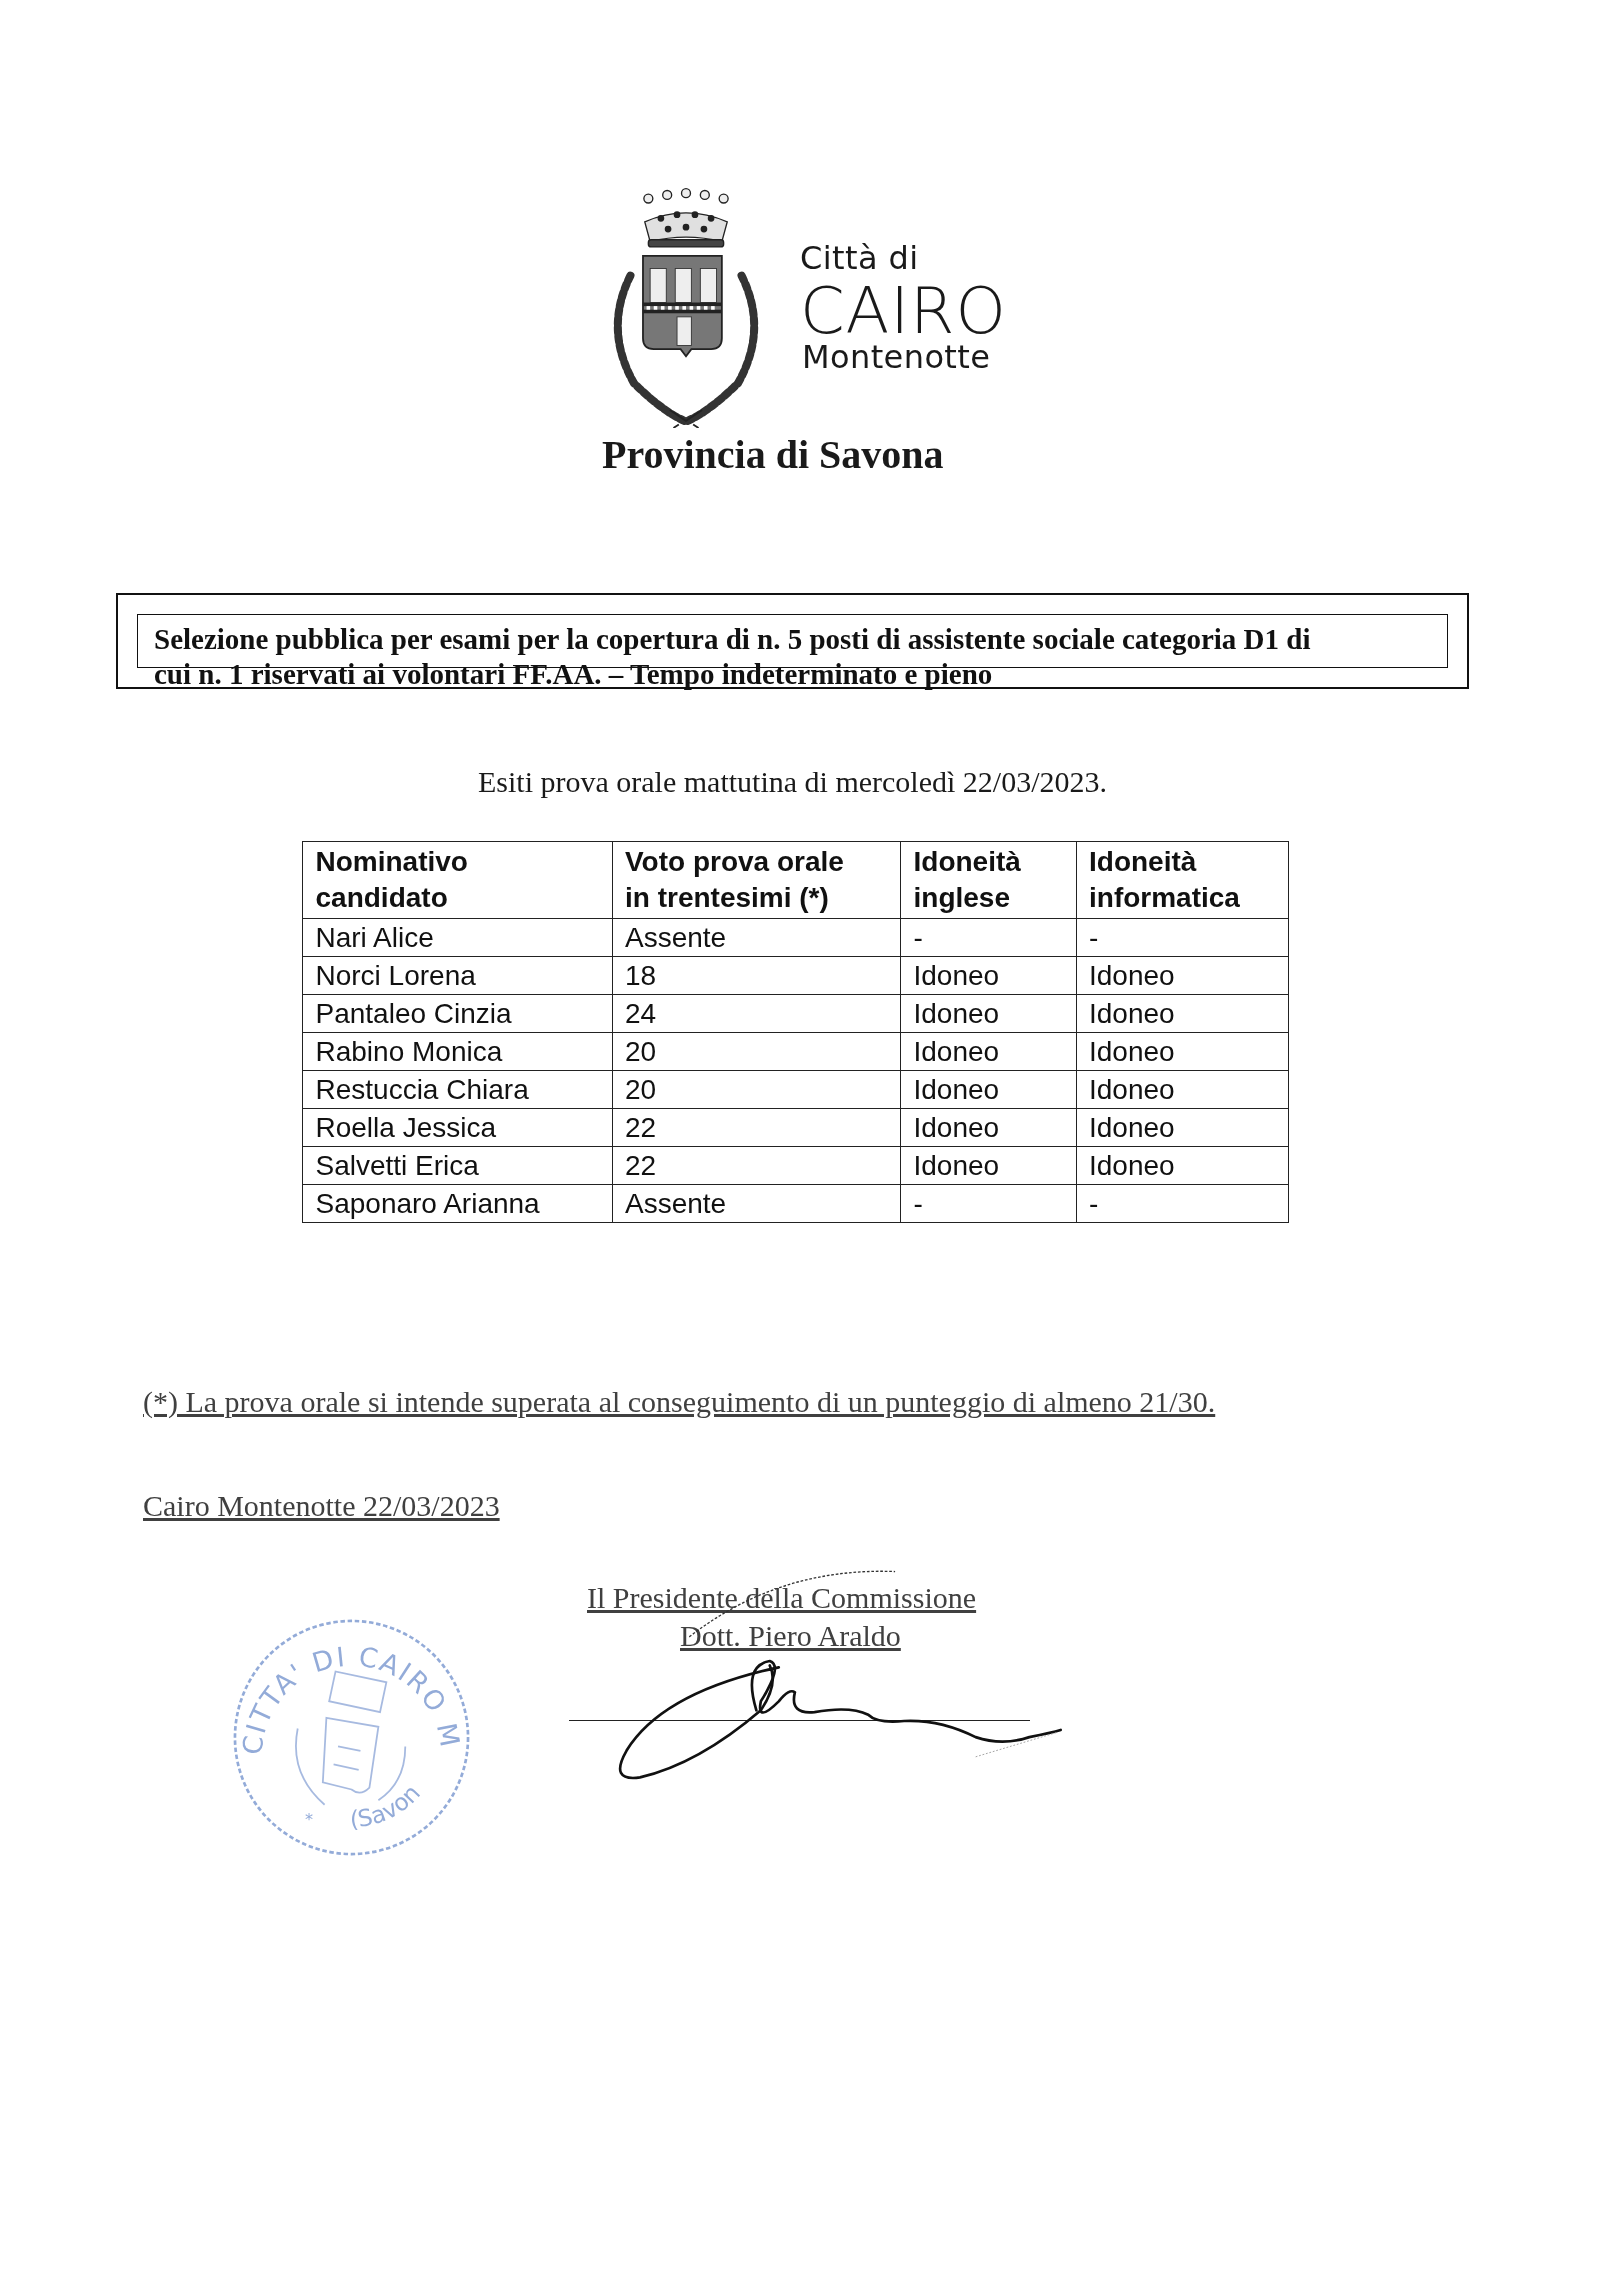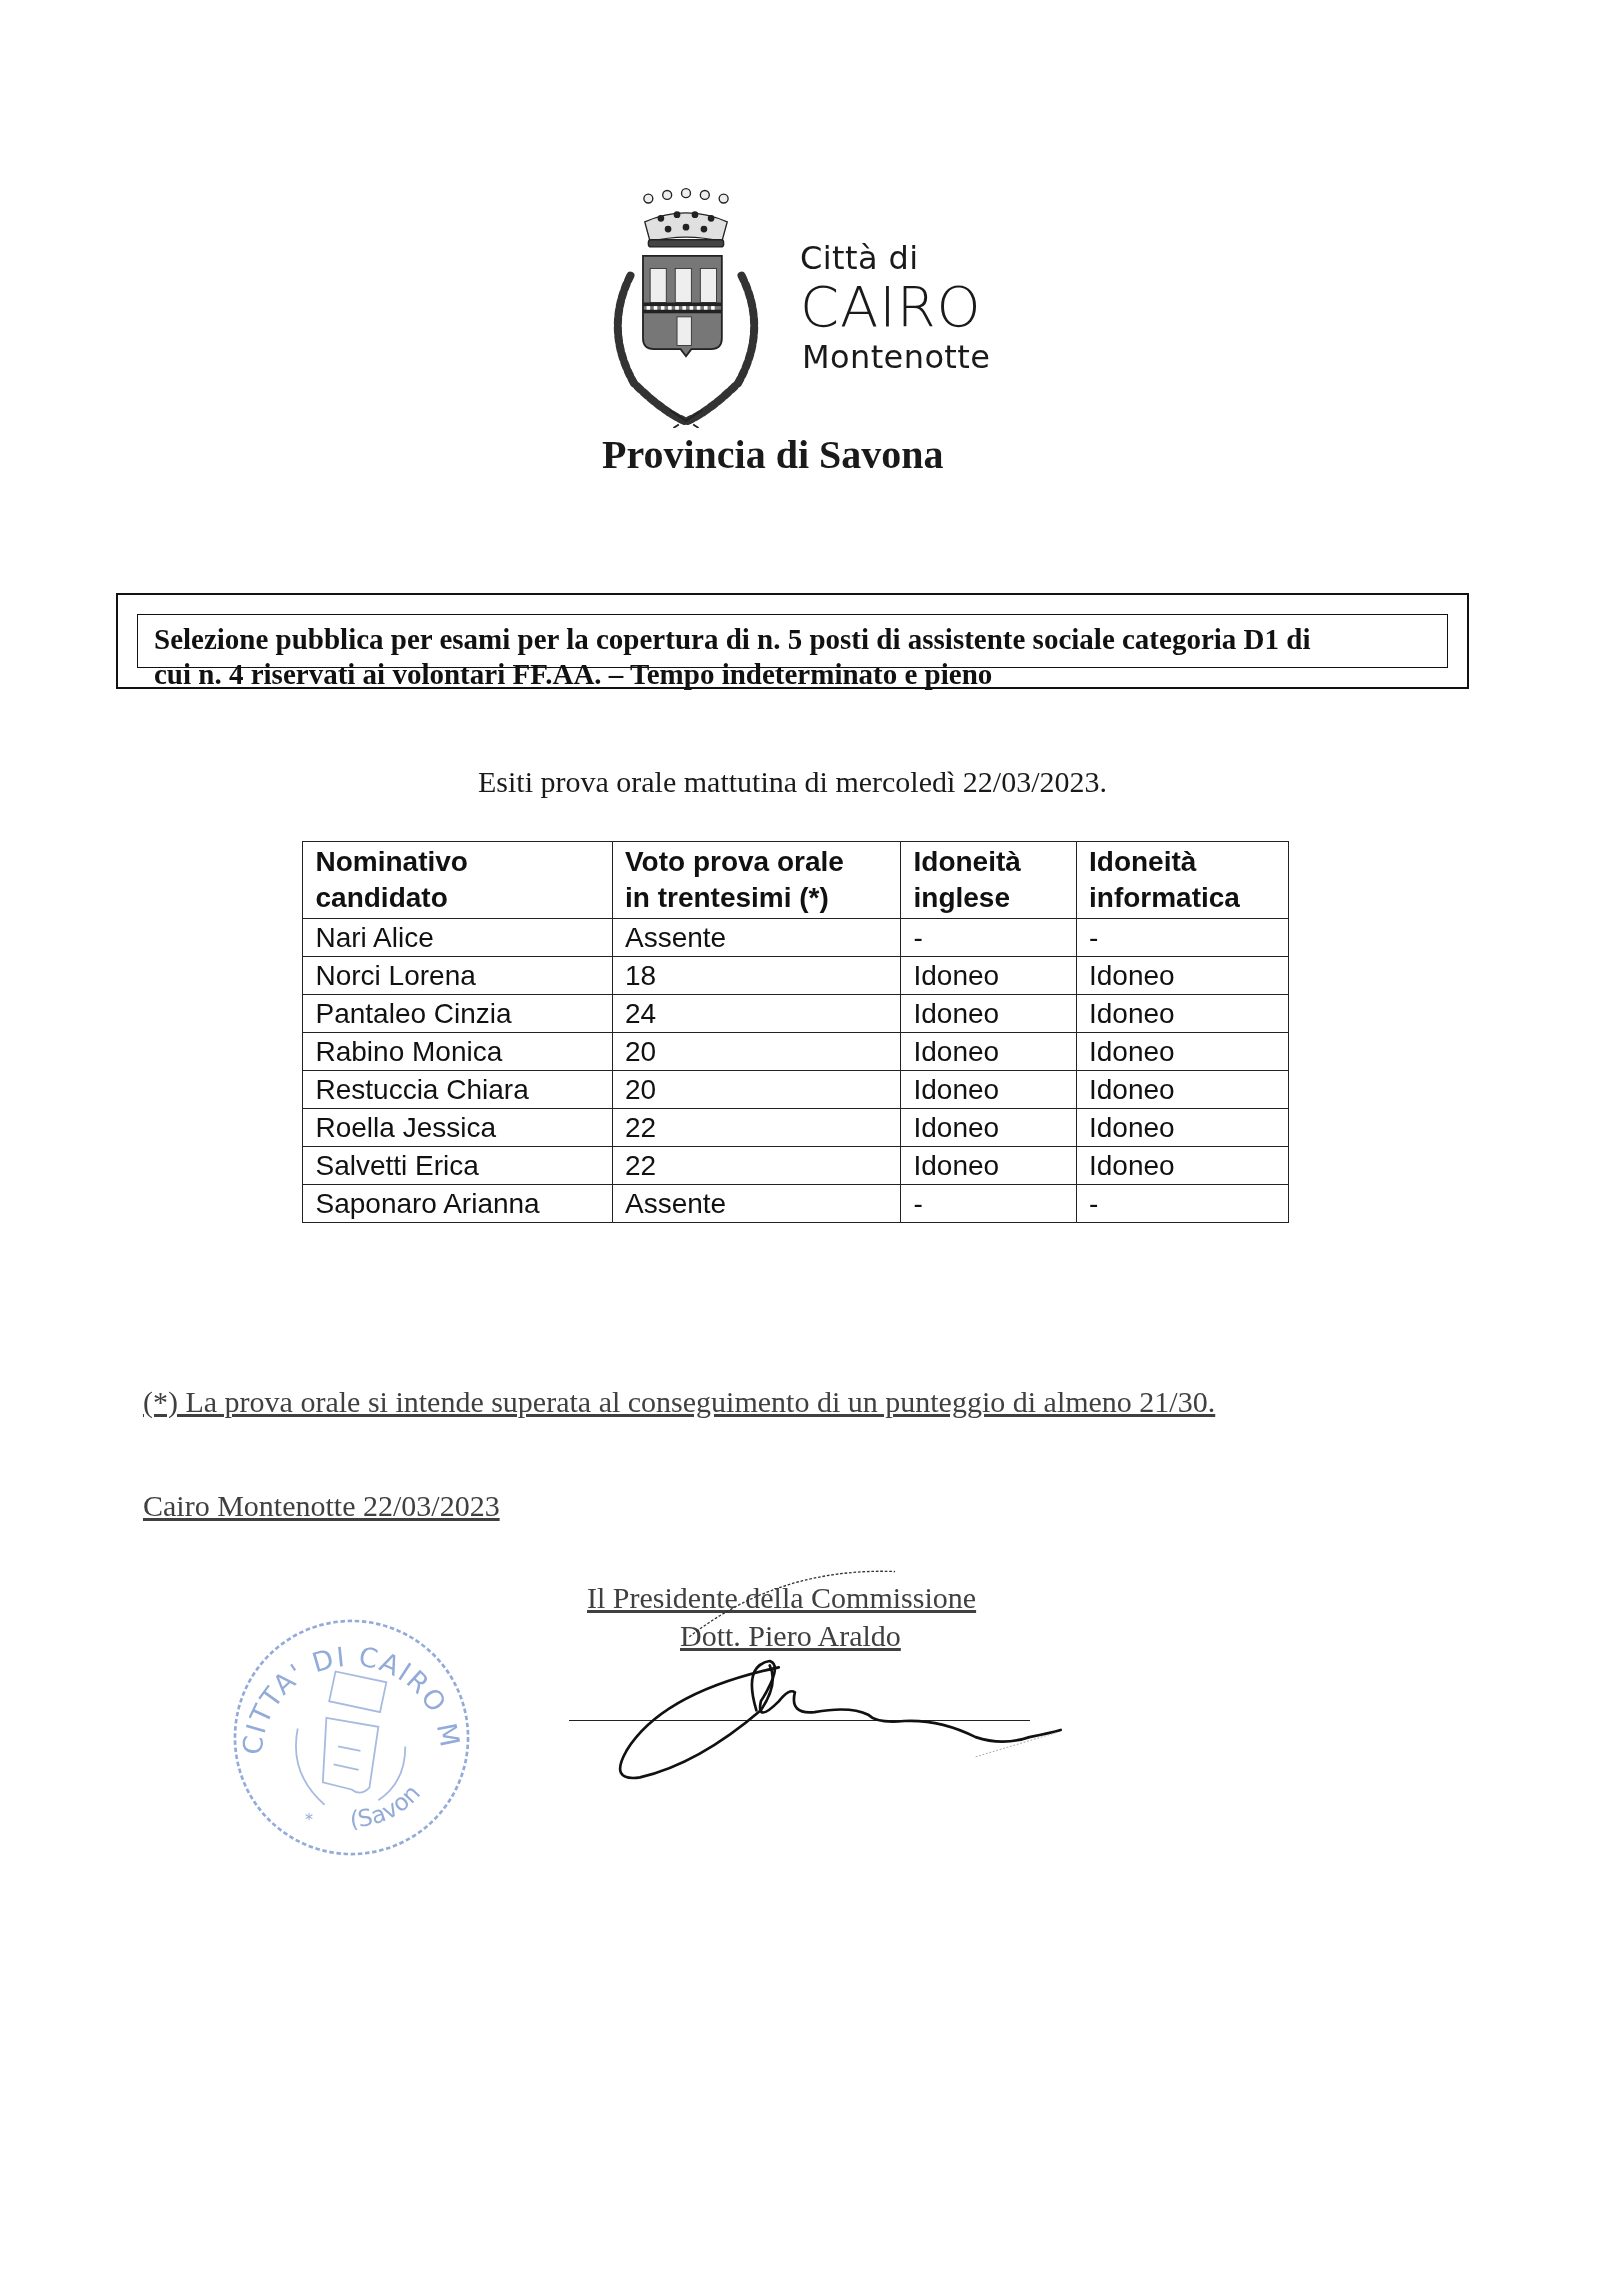--- a/index.html
+++ b/index.html
@@ -2,21 +2,21 @@
 <html style="font-size:14.3px"><head>
   <meta charset="utf-8">
   <style>
     html, body { margin: 0; padding: 0; background: #ffffff; }
     body { width: 1621px; height: 2293px; position: relative; overflow: hidden; color: #111; }
     .abs { position: absolute; }
 
     
     #logo-emblem { left: 598px; top: 186px; width: 176px; height: 242px; }
     .city-small { font-family: "DejaVu Sans", sans-serif; font-size: 32px; line-height: 1; color: #1a1a1a; letter-spacing: 0.4px; }
-    .city-big { font-family: "DejaVu Sans", sans-serif; font-size: 56px; line-height: 1; color: #1a1a1a; font-weight: 300; letter-spacing: 0.9px; }
+    .city-big { font-family: "DejaVu Sans", sans-serif; font-size: 64px; line-height: 1; color: #1a1a1a; font-weight: 300; letter-spacing: 0.9px; }
     #citta-di { left: 800px; top: 242px; }
     #cairo { left: 800px; top: 279px; }
     #montenotte { left: 802px; top: 341px; }
     #provincia { left: 602px; top: 435px; font-family: "Liberation Serif", serif; font-weight: bold; font-size: 40px; line-height: 1; color: #1a1a1a; }
 
     
     #title-box {
       left: 116px; top: 593px; width: 1353px; height: 96px;
       box-sizing: border-box;
       border: 2.7px solid #111;
@@ -114,21 +114,21 @@
 </svg>
 
 <div id="citta-di" class="abs city-small">Città di</div>
 <div id="cairo" class="abs city-big">CAIRO</div>
 <div id="montenotte" class="abs city-small">Montenotte</div>
 <div id="provincia" class="abs">Provincia di Savona</div>
 
 <div id="title-box" class="abs">
   <div id="title-box-inner">
     <div>Selezione pubblica per esami per la copertura di n. 5 posti di assistente sociale categoria D1 di</div>
-    <div>cui n. 4 riservati ai volontari FF.AA. – Tempo indeterminato e pieno</div>
+    <div>cui n. 1 riservati ai volontari FF.AA. – Tempo indeterminato e pieno</div>
   </div>
 </div>
 
 <div id="subtitle" class="abs">Esiti prova orale mattutina di mercoledì 22/03/2023.</div>
 
 <table id="results-table" class="abs">
   <thead>
     <tr>
       <th class="c1">
           <div>Nominativo</div>

